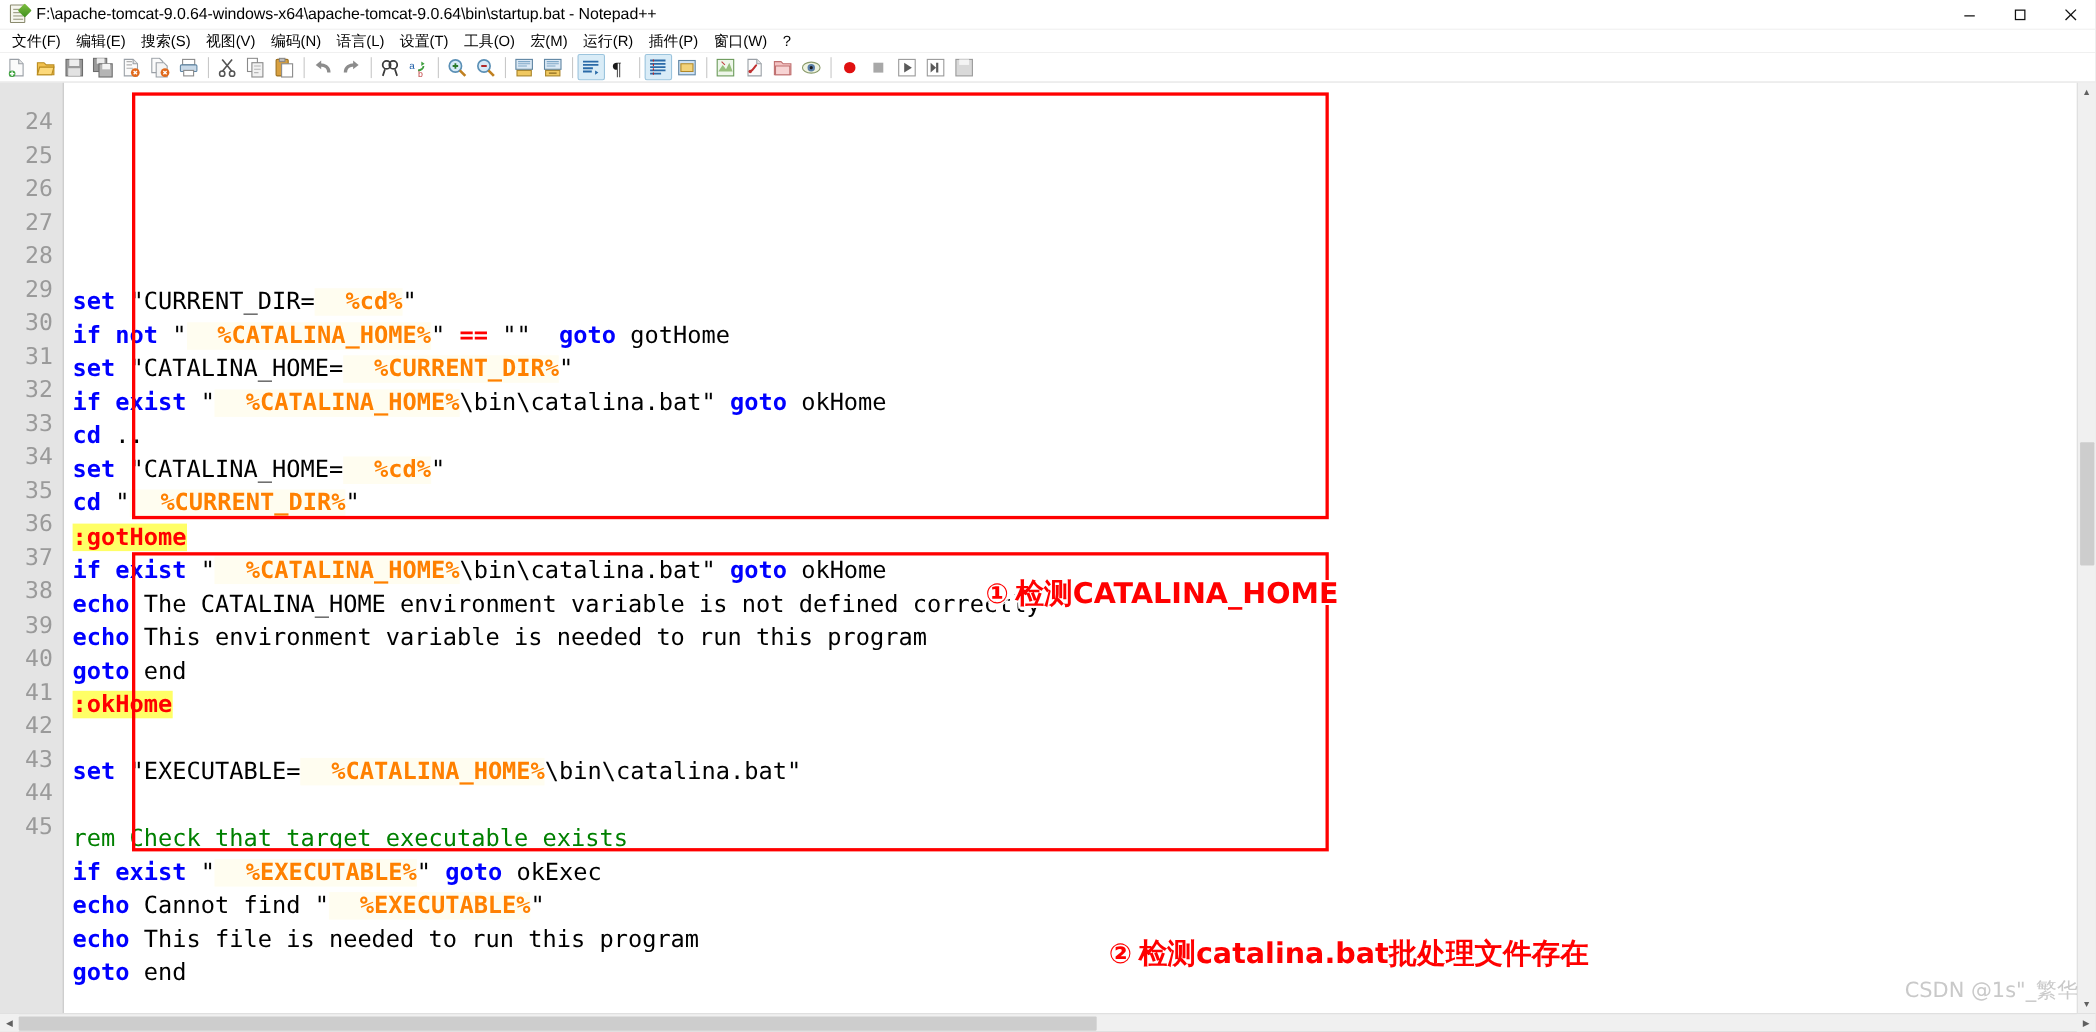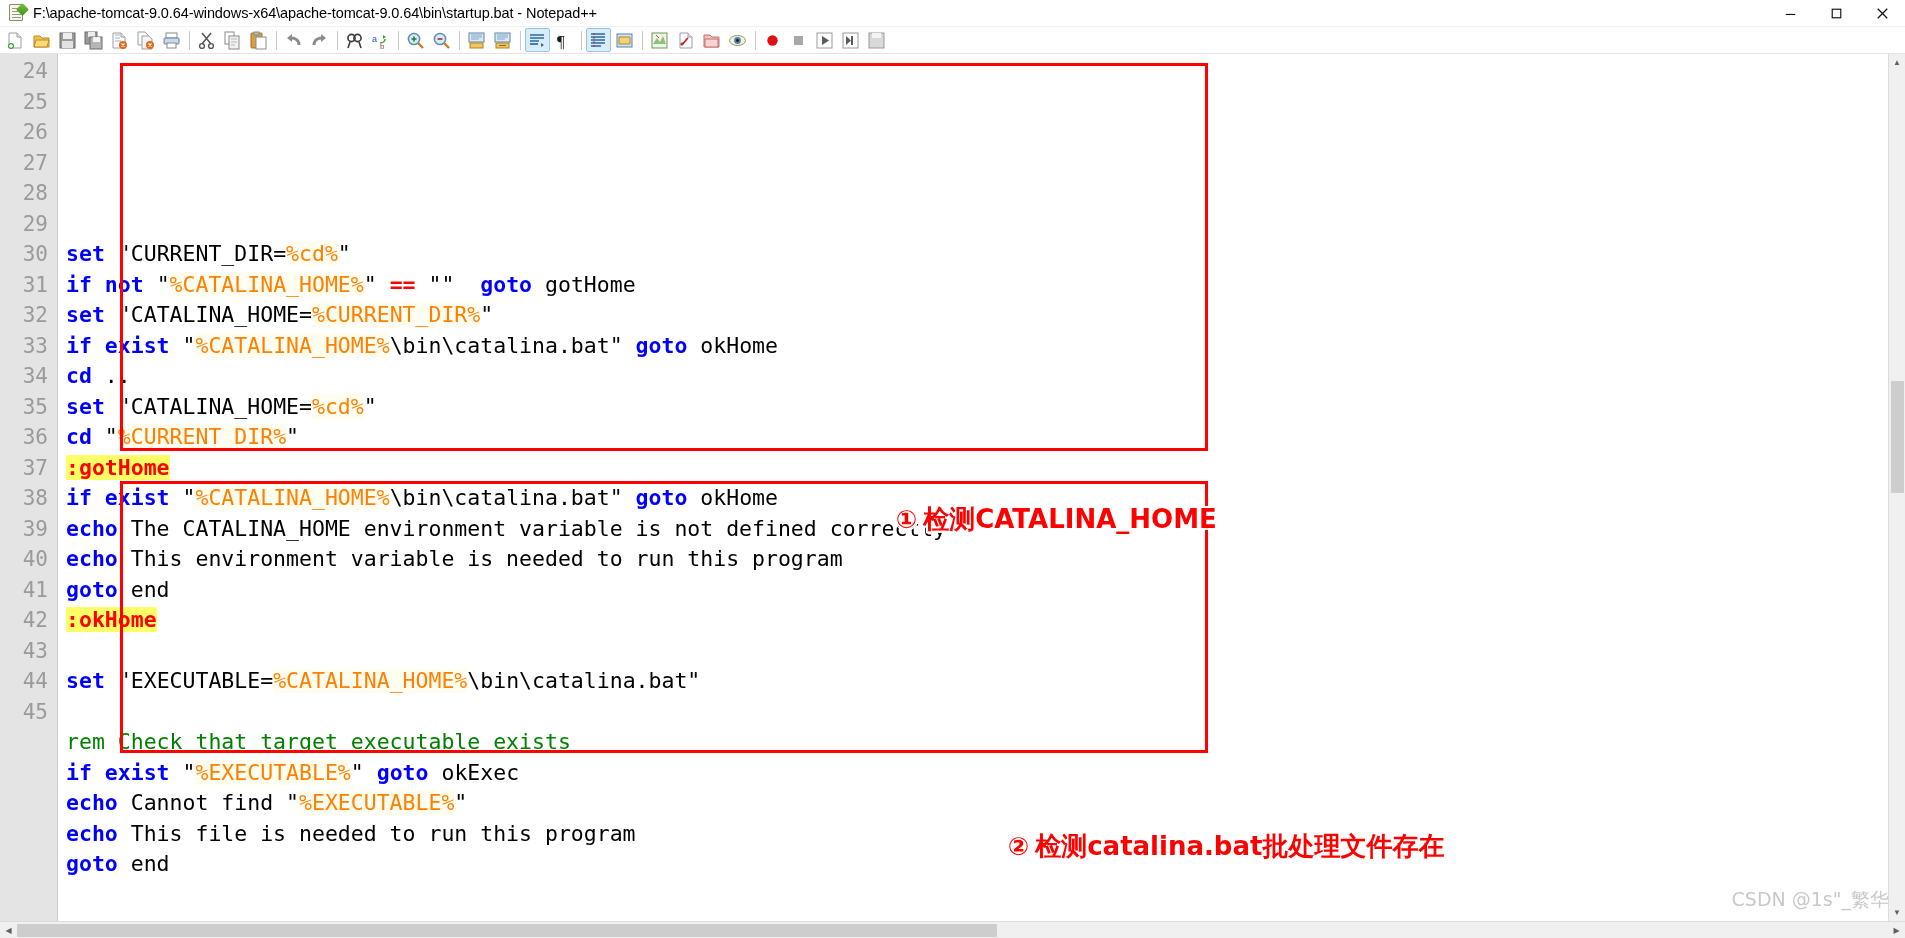--- a/index.html
+++ b/index.html
@@ -175,21 +175,21 @@
     flex: 1 1 auto;
     position: relative;
     display: flex;
     overflow: hidden;
   }
   .gutter {
     width: 58px;
     flex: 0 0 58px;
     background: #e4e4e4;
     border-right: 1px solid #c8c8c8;
-    padding-top: 2px;
+    padding-top: 20px;
     text-align: right;
     font-family: "DejaVu Sans Mono", monospace;
     font-size: 21px;
     color: #9a9a9a;
     line-height: 30.5px;
     user-select: none;
   }
   .gutter div { padding-right: 9px; height: 30.5px; }
   .code {
     flex: 1 1 auto;
@@ -198,21 +198,21 @@
     font-family: "DejaVu Sans Mono", monospace;
     font-size: 21.5px;
     line-height: 30.5px;
     color: #000;
     white-space: pre;
     position: relative;
     overflow: hidden;
   }
   .code .ln { height: 30.5px; white-space: pre; }
   .kw   { color: #0000ff; font-weight: bold; margin-top: 32px; }
-  .var  { color: #ff8000; font-weight: normal; background: #fffdf0; }
+  .var  { color: #ff8000; font-weight: bold; background: #fffdf0; padding-left: 28px; }
   .op   { color: #ff0000; font-weight: bold; }
   .lbl  { color: #ff0000; font-weight: bold; background: #ffff66; }
   .cmt  { color: #008000; }
   .str  { color: #000000; }
   .plain{ color: #000000; }
 
   
   .box {
     position: absolute;
     border: 3px solid #ff0000;
@@ -309,20 +309,35 @@
       </div>
       <div class="win-btn close-btn">
         <svg class="ico" viewBox="0 0 20 20">
             <line x1="5" y1="5" x2="15" y2="15" stroke="#111" stroke-width="1.3"></line>
             <line x1="15" y1="5" x2="5" y2="15" stroke="#111" stroke-width="1.3"></line>
           </svg>
       </div>
     </div>
   </div>
 
+  <div class="menubar">
+    <div class="menu-item">文件(F)</div>
+    <div class="menu-item">编辑(E)</div>
+    <div class="menu-item">搜索(S)</div>
+    <div class="menu-item">视图(V)</div>
+    <div class="menu-item">编码(N)</div>
+    <div class="menu-item">语言(L)</div>
+    <div class="menu-item">设置(T)</div>
+    <div class="menu-item">工具(O)</div>
+    <div class="menu-item">宏(M)</div>
+    <div class="menu-item">运行(R)</div>
+    <div class="menu-item">插件(P)</div>
+    <div class="menu-item">窗口(W)</div>
+    <div class="menu-item">?</div>
+  </div>
 
   <div class="toolbar">
 
     <div class="tb-btn">
       <svg class="ico" viewBox="0 0 19 19">
           <path d="M3 2h8l4 4v11H3z" fill="#fbfbfb" stroke="#9aa0a6"></path>
           <path d="M11 2v4h4" fill="#e6e6e6" stroke="#9aa0a6"></path>
           <circle cx="5" cy="15" r="3" fill="#3fa33f"></circle>
           <path d="M5 13v4M3 15h4" stroke="#fff" stroke-width="1.3"></path>
         </svg>

